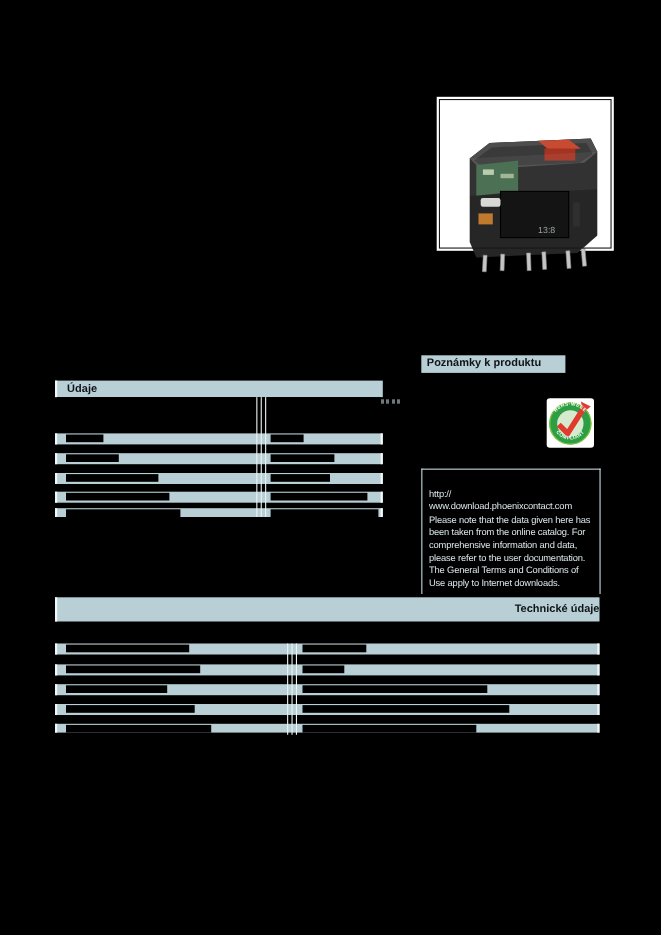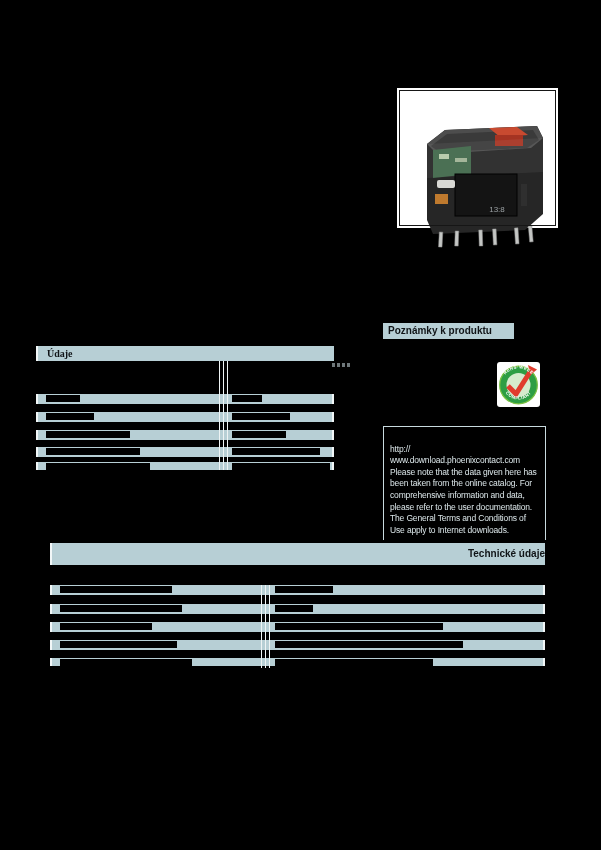--- a/index.html
+++ b/index.html
@@ -81,21 +81,21 @@
         <rect x="118" y="140" width="3.5" height="16" transform="rotate(-4 119 148)"></rect>
         <rect x="132" y="138" width="3.5" height="16" transform="rotate(-5 133 146)"></rect>
       </g>
     </svg>
   </div>
 
   <div class="bar notes-bar">
     <span>Poznámky k produktu</span>
   </div>
 
-  <div class="tbl" id="tbl-udaje" style="left:36px;top:346px;width:298px;height:124px;font-family:Liberation Serif, serif;">
+  <div class="tbl" id="tbl-udaje" style="left:50px;top:346px;width:298px;height:124px;">
     <div class="bar tbl-header" style="top:0;width:298px;height:15px;line-height:15px;">
       <span>Údaje</span>
     </div>
     <div class="faint-frag" style="left:196px;top:17px;width:120px;"></div>
   <div class="tall-black" style="top: 15px; height: 32px; width: calc(294px);"></div>
       <div class="row" style="top: 48px; height: 10px; width: 298px;">
         <div class="redact" style="left: 8px; width: 34px;"></div>
         <div class="redact" style="left: 194px; width: 30px;"></div>
       </div>
       <div class="row" style="top: 66px; height: 10px; width: 298px;">

